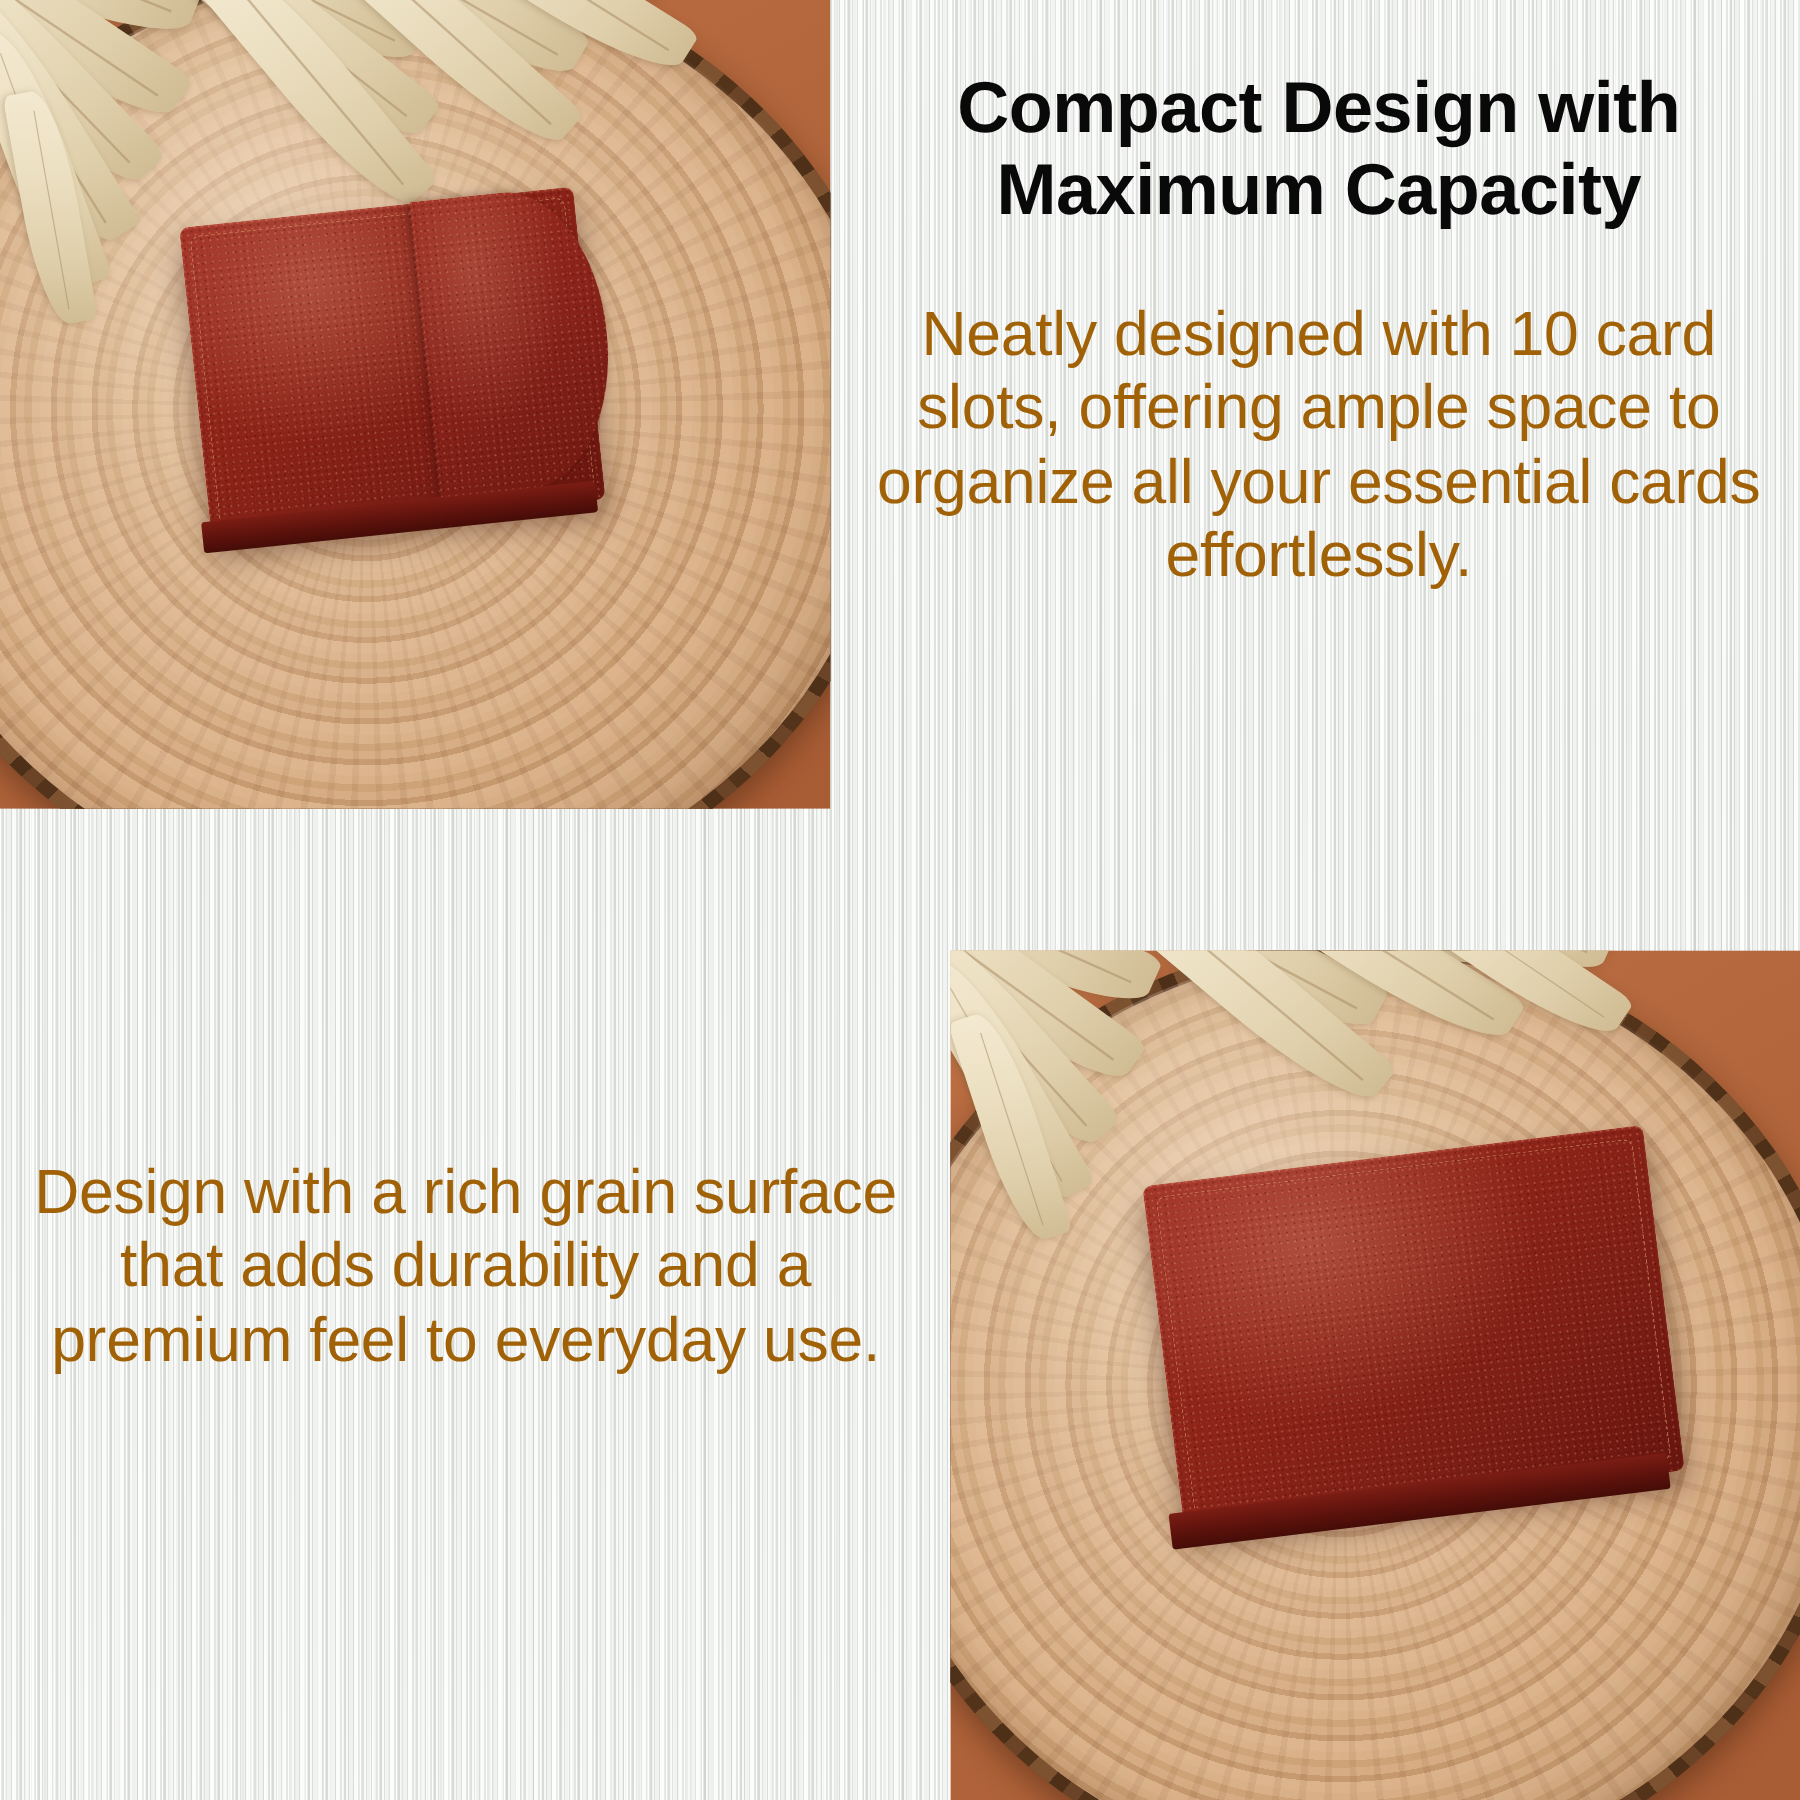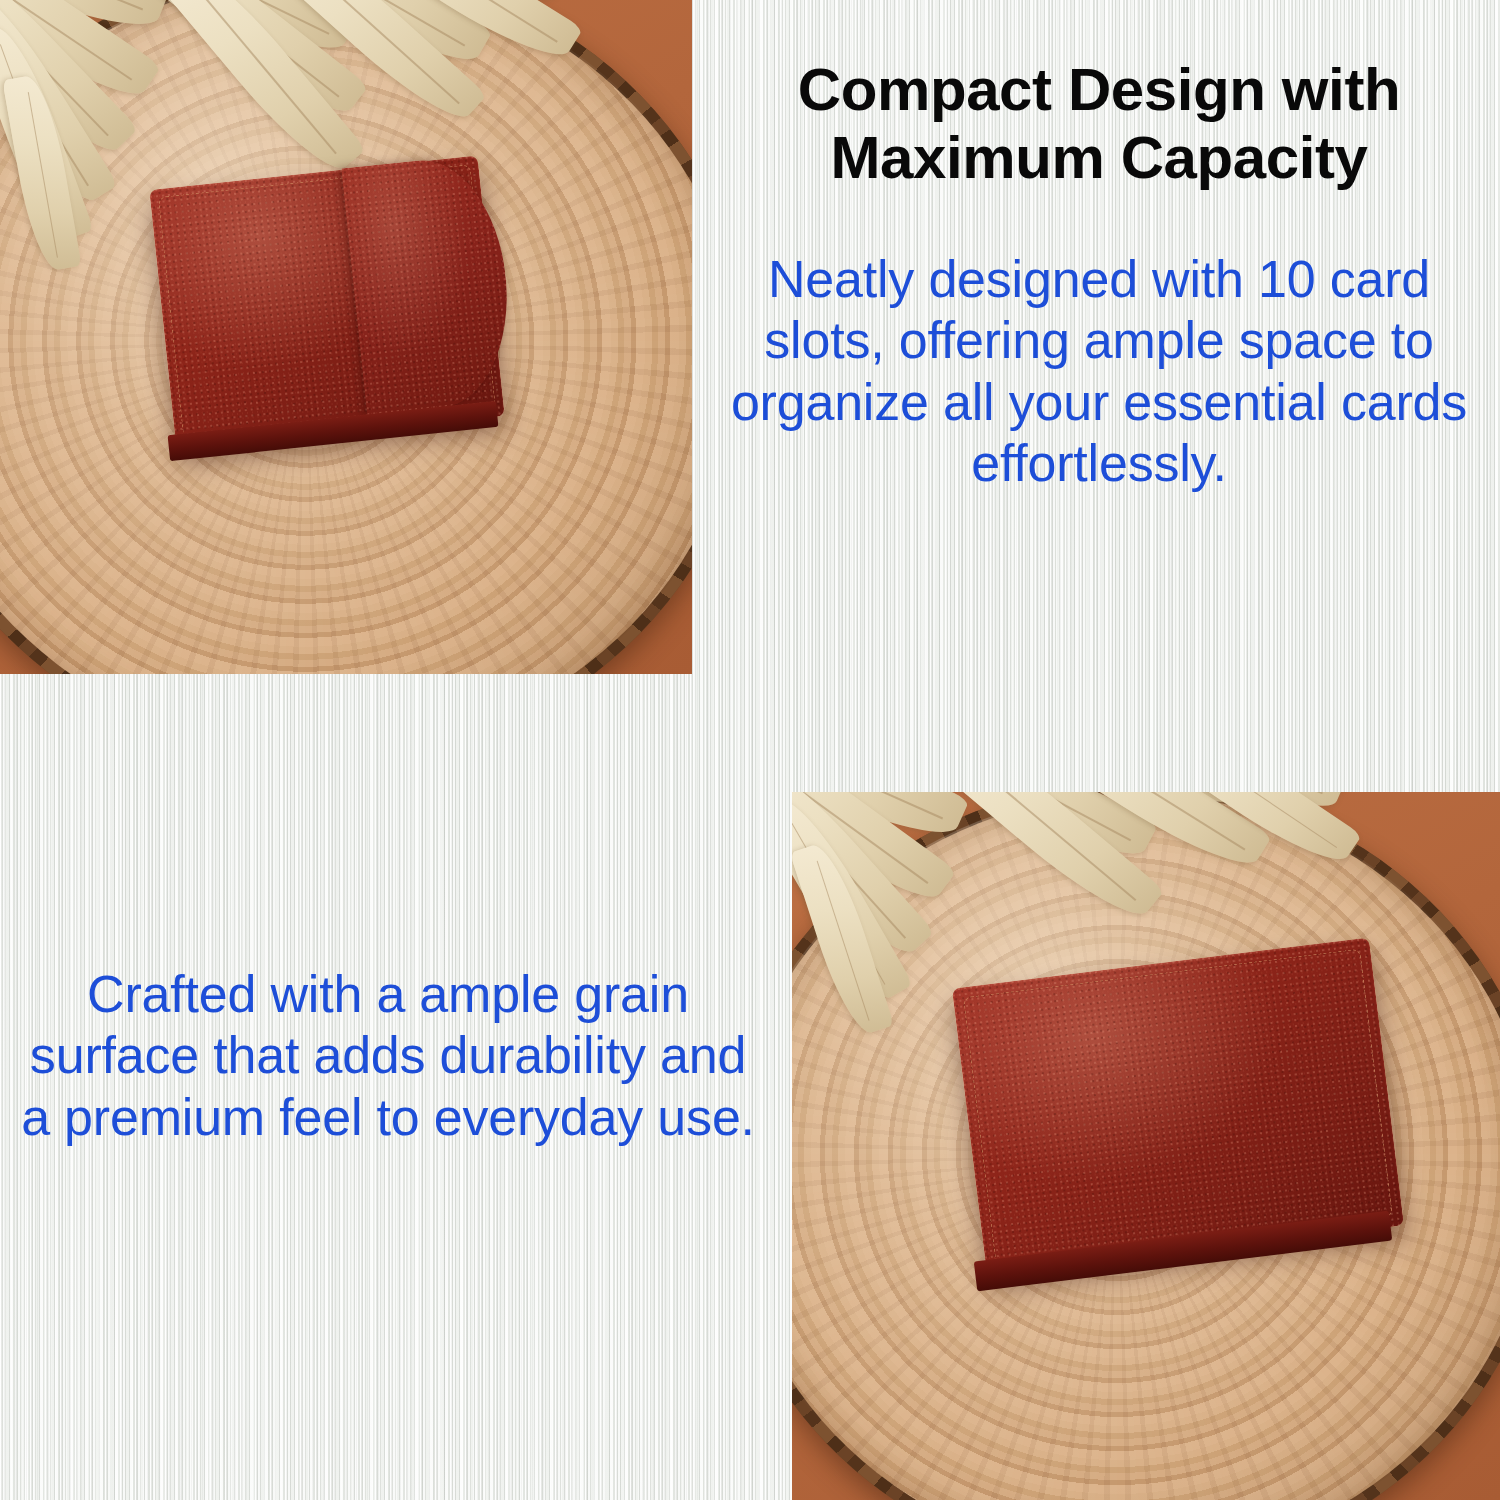--- a/index.html
+++ b/index.html
@@ -223,21 +223,21 @@
     margin: 0;
     color: #090909;
   }
   .feature-body {
     font-family: "Liberation Sans Narrow", "Liberation Sans", sans-serif;
     font-weight: normal;
     font-size: 52px;
     line-height: 1.18;
     letter-spacing: -0.2px;
     margin: 0;
-    color: #1d4ed8;
+    color: #a16207;
   }
 
   #text-top-right {
     left: 706px;
     top: 56px;
     width: 786px;
   }
   #text-top-right .feature-body {
     margin-top: 56px;
   }
@@ -298,21 +298,21 @@
       <div class="wallet-edge" style="left:168px; top:418px; width:330px; height:26px; transform:rotate(-6deg);"></div>
     </div>
   </div>
 
   <div class="text-block" id="text-top-right">
     <h2 class="feature-heading">Compact Design with Maximum Capacity</h2>
     <p class="feature-body">Neatly designed with 10 card slots, offering ample space to organize all your essential cards effortlessly.</p>
   </div>
 
   <div class="text-block" id="text-bottom-left">
-    <p class="feature-body">Crafted with a ample grain surface that adds durability and a premium feel to everyday use.</p>
+    <p class="feature-body">Design with a rich grain surface that adds durability and a premium feel to everyday use.</p>
   </div>
 
   <div class="photo" id="photo-bottom-right">
     <div class="backdrop"></div>
 
     <div class="slab" style="left:-74px; top:-10px; width:830px; height:790px;">
       <div class="slab-bark"></div>
       <div class="slab-face"></div>
       <div class="slab-shine"></div>
     </div>

